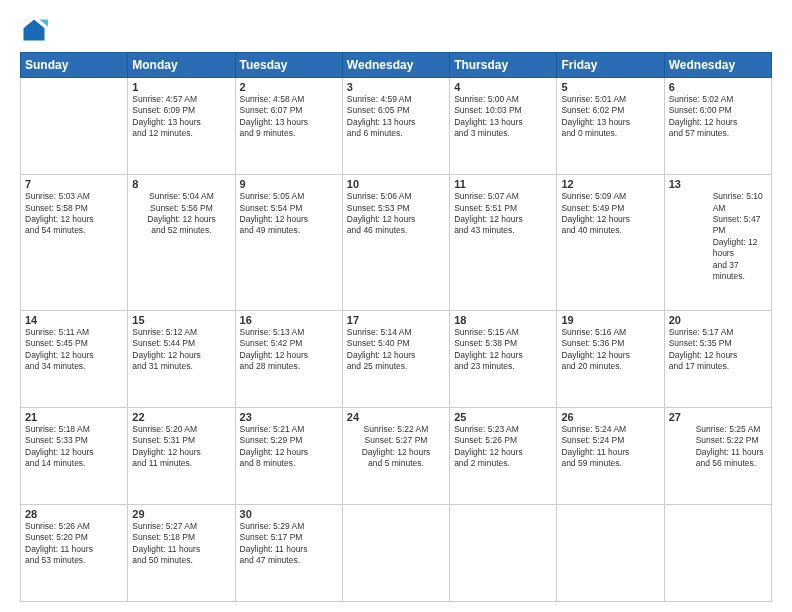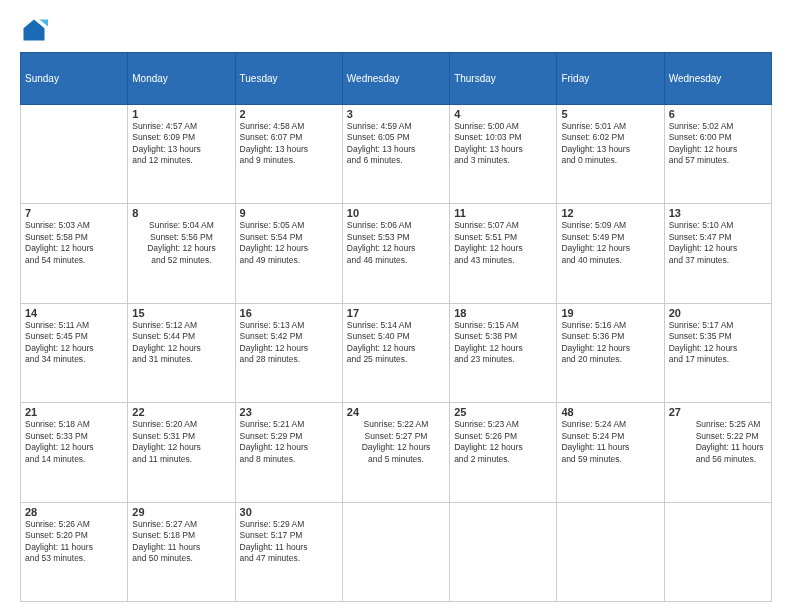--- a/index.html
+++ b/index.html
@@ -55,23 +55,23 @@
     .calendar {
       flex: 1;
       border: 1px solid #ccc;
       border-collapse: collapse;
       width: 100%;
       table-layout: fixed;
     }
     .calendar th {
       background: #2a6db5;
       color: #fff;
-      font-size: 10px;
-      font-weight: normal;
-      padding: 20px 4px;
+      font-size: 12px;
+      font-weight: bold;
+      padding: 5px 4px;
       text-align: left;
       border: 1px solid #1a5a9a;
     }
     .calendar td {
       vertical-align: top;
       border: 1px solid #ccc;
       padding: 3px 4px;
       font-size: 9px;
       color: #333;
       height: 80px;
@@ -208,21 +208,21 @@
           </td>
           <td>
             <div class="day-number">12</div>
             <div class="day-info" style="white-space: pre-line;">Sunrise: 5:09 AM
 Sunset: 5:49 PM
 Daylight: 12 hours
 and 40 minutes.</div>
           </td>
           <td>
             <div class="day-number">13</div>
-            <div class="day-info" style="white-space: pre-line;">Sunrise: 5:10 AM
+            <div class="day-info" style="white-space: pre-line; margin-left: 44px;">Sunrise: 5:10 AM
 Sunset: 5:47 PM
 Daylight: 12 hours
 and 37 minutes.</div>
           </td>
         </tr>
         <tr>
           <td>
             <div class="day-number">14</div>
             <div class="day-info" style="white-space: pre-line;">Sunrise: 5:11 AM
 Sunset: 5:45 PM
@@ -302,21 +302,21 @@
 and 5 minutes.</div>
           </td>
           <td>
             <div class="day-number">25</div>
             <div class="day-info" style="white-space: pre-line;">Sunrise: 5:23 AM
 Sunset: 5:26 PM
 Daylight: 12 hours
 and 2 minutes.</div>
           </td>
           <td>
-            <div class="day-number">48</div>
+            <div class="day-number">26</div>
             <div class="day-info" style="white-space: pre-line;">Sunrise: 5:24 AM
 Sunset: 5:24 PM
 Daylight: 11 hours
 and 59 minutes.</div>
           </td>
           <td>
             <div class="day-number">27</div>
             <div class="day-info" style="white-space: pre-line; margin-left: 27px;">Sunrise: 5:25 AM
 Sunset: 5:22 PM
 Daylight: 11 hours

